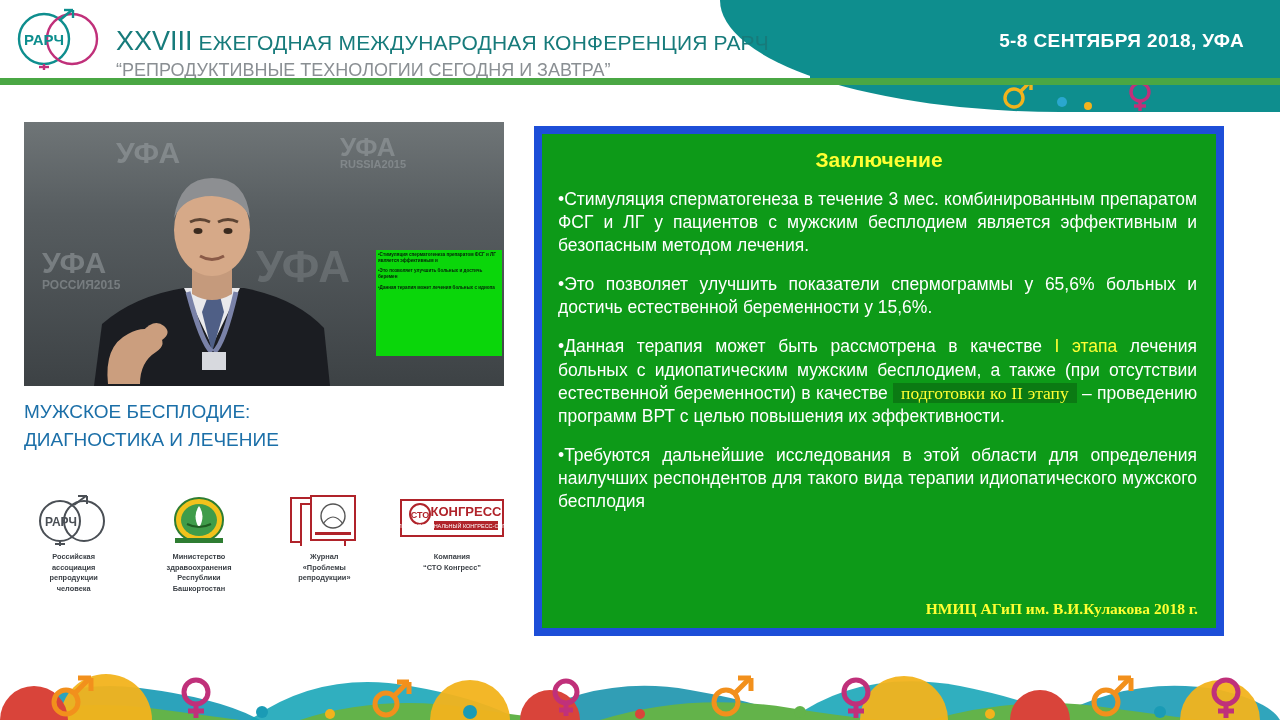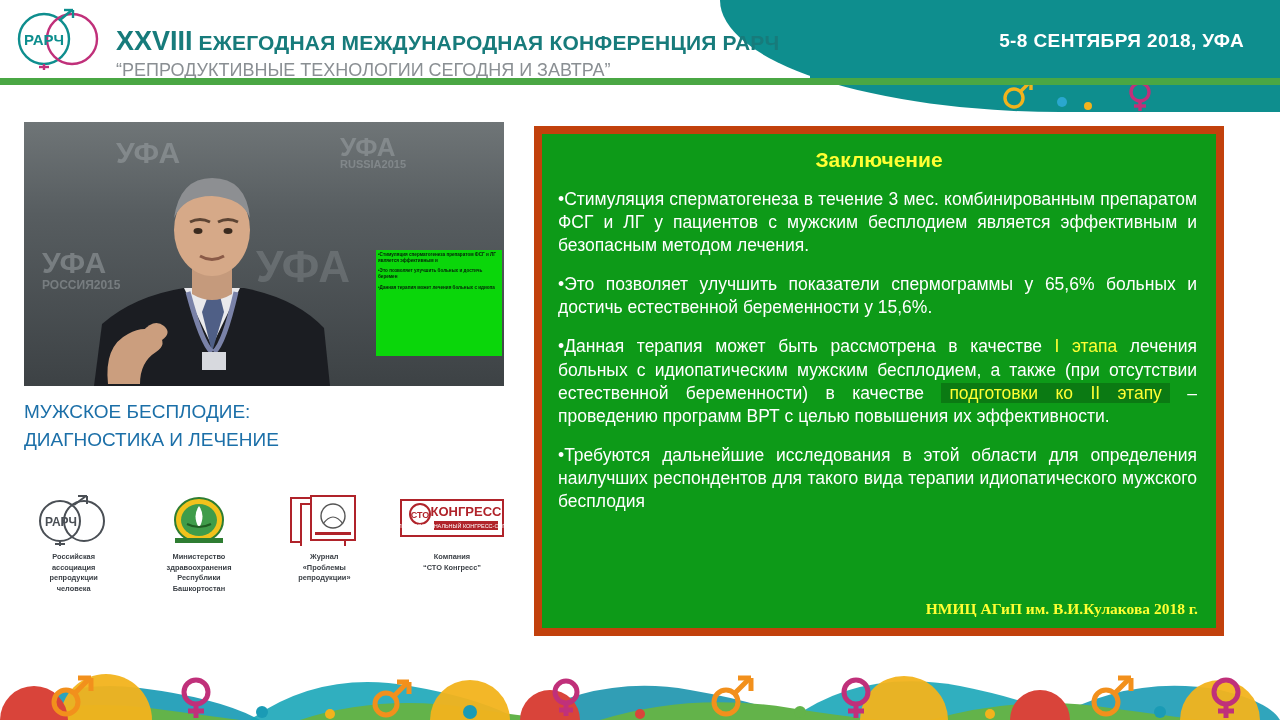--- a/index.html
+++ b/index.html
@@ -68,21 +68,21 @@
     top: 8px;
     width: 96px;
     height: 62px;
   }
   .logo-mark svg { display:block; }
   .title-main {
     position: absolute;
     left: 116px;
     top: 26px;
     font-size: 21px;
-    font-weight: bold;
+    font-weight: normal;
     color: #177b7b;
     letter-spacing: 0.2px;
     white-space: nowrap;
   }
   .title-main .xxviii {
     font-size: 27px;
     color: #177b7b;
     letter-spacing: 0;
   }
   .title-sub {
@@ -201,21 +201,21 @@
     font-weight: bold;
   }
 
   
   .slide {
     position: absolute;
     left: 534px;
     top: 14px;
     width: 690px;
     height: 510px;
-    background: #c2410c;
+    background: #1d4ed8;
     padding: 8px;
     box-sizing: border-box;
   }
   .slide-inner {
     width: 100%;
     height: 100%;
     background: #0d9a18;
     box-sizing: border-box;
     padding: 14px 16px 10px 16px;
     position: relative;
@@ -234,20 +234,21 @@
     margin: 0 3px 16px 0;
     text-align: justify;
     text-justify: inter-word;
   }
   .slide p:last-of-type { margin-bottom: 0; }
   .hl { color: #ffff33; }
   .hl-box {
     color: #ffff33;
     background: #0b7a13;
     padding: 0 8px;
+    font-family: Liberation Serif, serif;
   }
   .slide-footer {
     position: absolute;
     right: 18px;
     bottom: 10px;
     color: #ffff33;
     font-size: 15.5px;
     font-weight: bold;
     font-family: "Liberation Serif", serif;
     white-space: nowrap;

